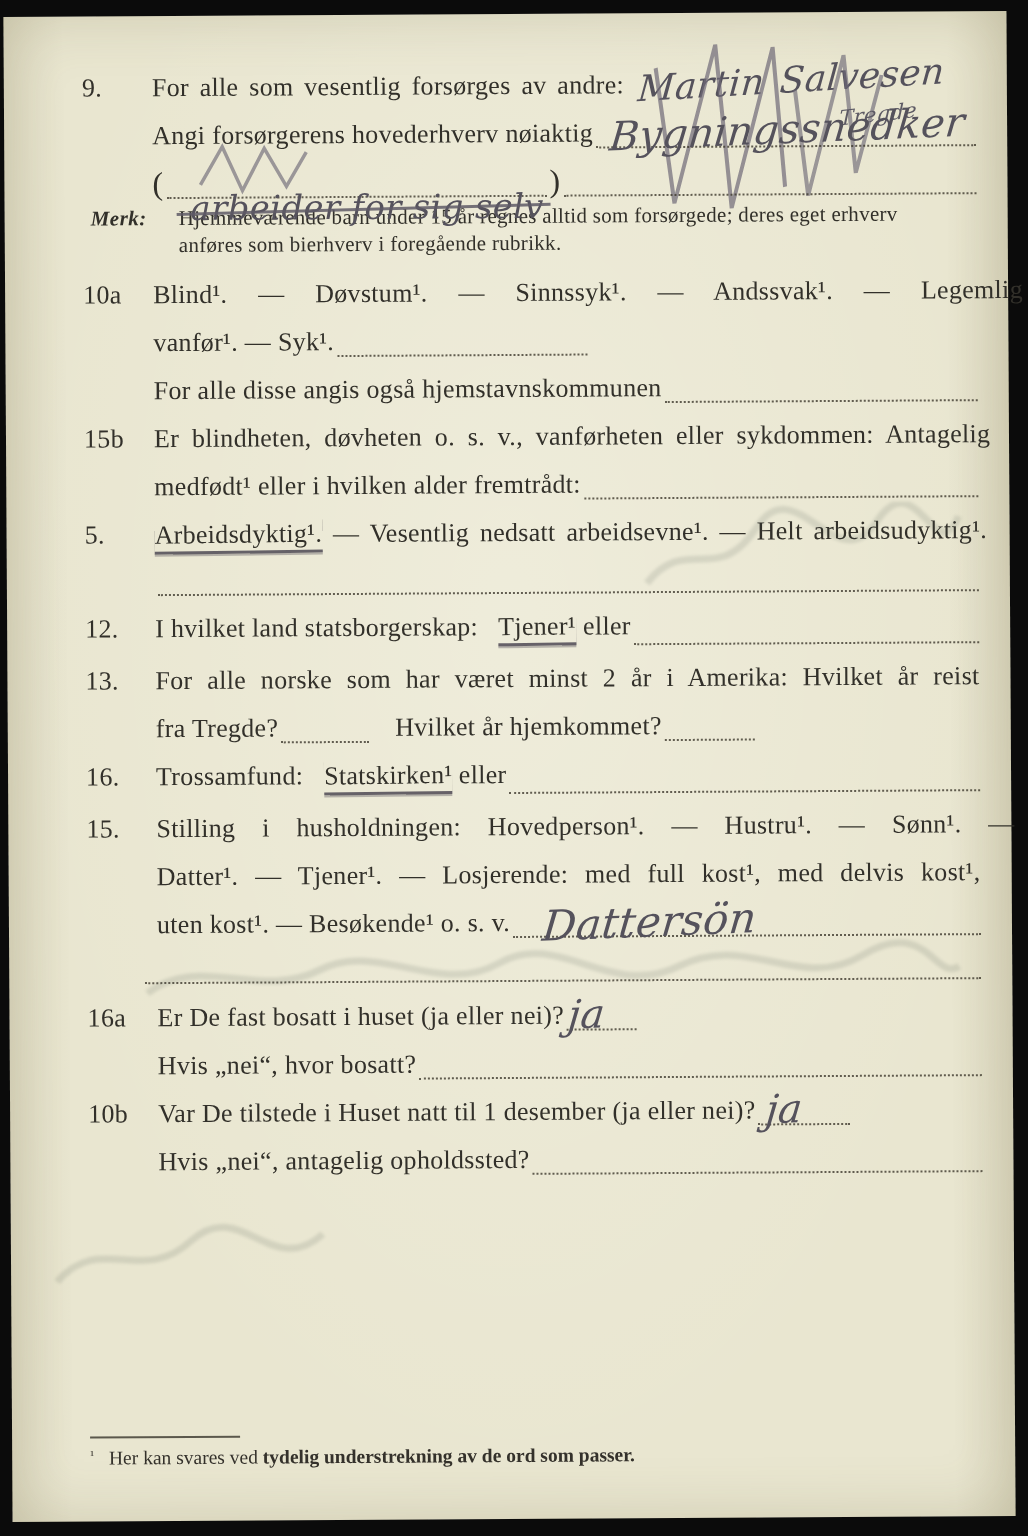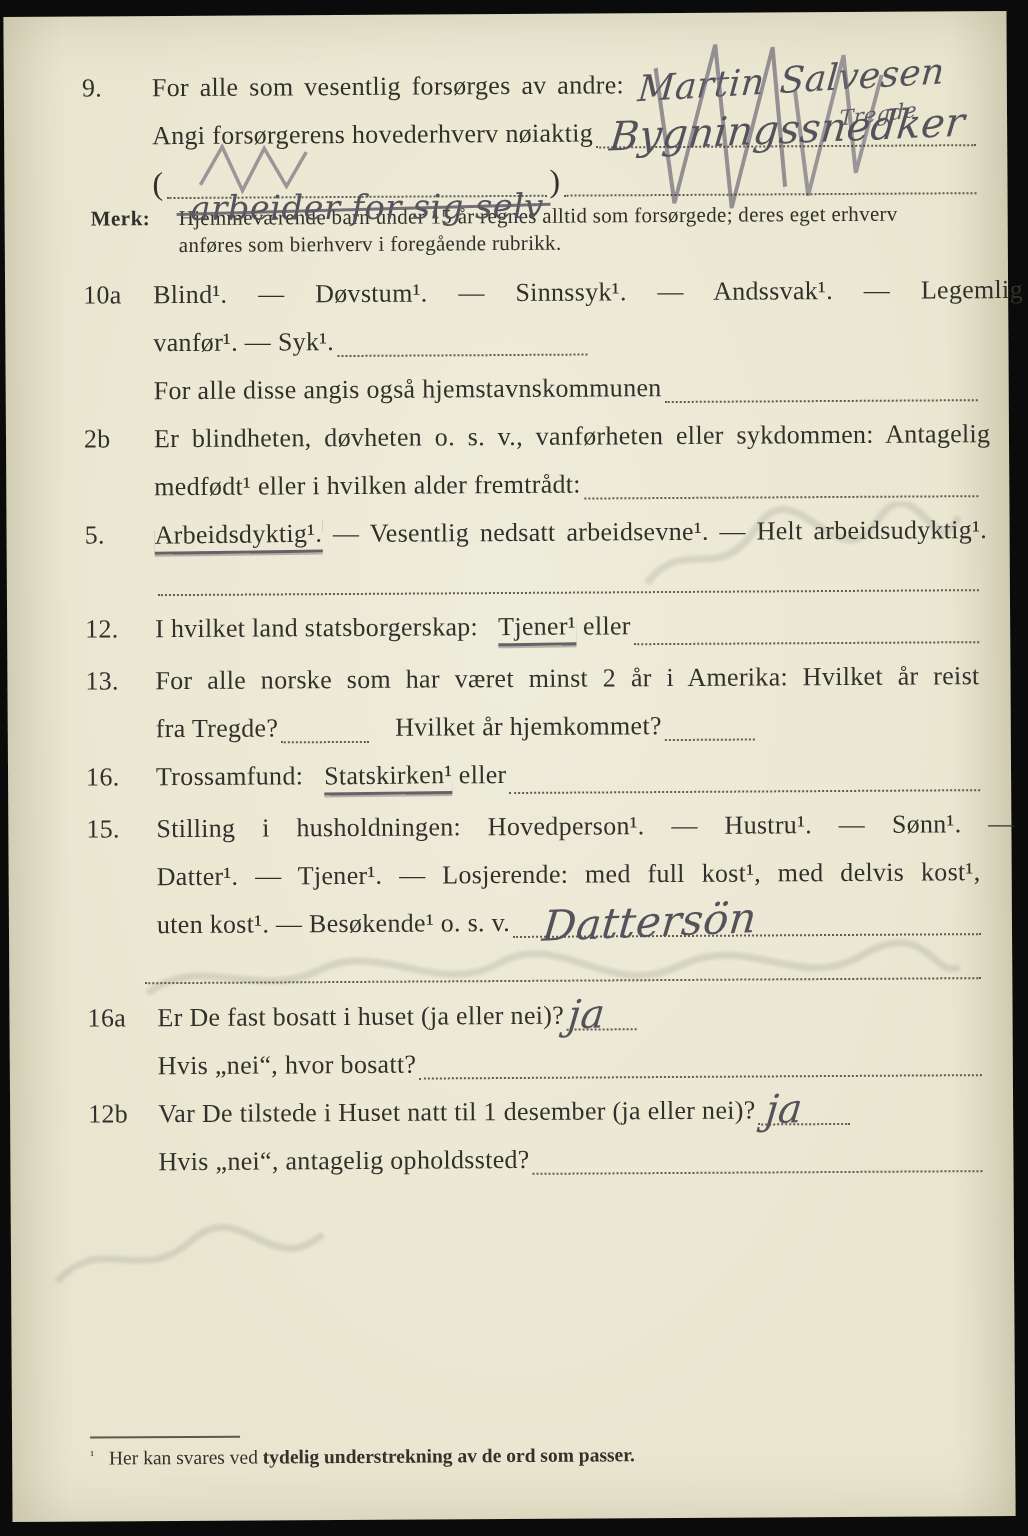--- a/index.html
+++ b/index.html
@@ -90,21 +90,21 @@
     box-shadow:0 2px 0 rgba(78,73,84,.35);
     padding-bottom:1px;
     transform:rotate(-.4deg);
   }
   .merk{
     font-size:21px;
     line-height:27px;
     margin:6px 0 20px 8px;
     display:flex;
   }
-  .merk-label{flex:none;width:88px;font-weight:bold;letter-spacing:.5px;}
+  .merk-label{flex:none;width:88px;font-weight:bold;letter-spacing:.5px;font-style:italic;}
   .footnote{
     position:absolute;
     left:78px;bottom:52px;
     font-size:19.5px;
     color:#34312b;
   }
   .footnote-rule{
     width:150px;
     border-top:2px solid rgba(55,52,42,.8);
     margin-bottom:9px;
@@ -172,21 +172,21 @@
       <span class="dotted short" style="width:250px;"></span>
       <span class="spacer"></span>
     </div>
     <div class="row" style="margin-top:2px;">
       <span class="num"></span>
       <span class="txt">For alle disse angis også hjemstavnskommunen</span>
       <span class="dotted"></span>
     </div>
 
     <div class="row sp6" style="margin-top:4px;">
-      <span class="num">2b</span>
+      <span class="num">15b</span>
       <span class="txt">Er blindheten, døvheten o. s. v., vanførheten eller sykdommen: Antagelig</span>
     </div>
     <div class="row">
       <span class="num"></span>
       <span class="txt">medfødt¹ eller i hvilken alder fremtrådt:</span>
       <span class="dotted"></span>
     </div>
 
     <div class="row sp4" style="margin-top:8px;">
       <span class="num">5.</span>
@@ -262,21 +262,21 @@
       </span>
       <span class="spacer"></span>
     </div>
     <div class="row">
       <span class="num"></span>
       <span class="txt">Hvis „nei“, hvor bosatt?</span>
       <span class="dotted"></span>
     </div>
 
     <div class="row">
-      <span class="num">12b</span>
+      <span class="num">10b</span>
       <span class="txt">Var De tilstede i Huset natt til 1 desember (ja eller nei)?</span>
       <span class="dotted short" style="width:92px;">
         <span class="hand hand-on-line" style="left:6px;font-size:40px;bottom:-2px;">ja</span>
       </span>
       <span class="spacer" style="max-width:40px;"></span>
     </div>
     <div class="row">
       <span class="num"></span>
       <span class="txt">Hvis „nei“, antagelig opholdssted?</span>
       <span class="dotted"></span>

